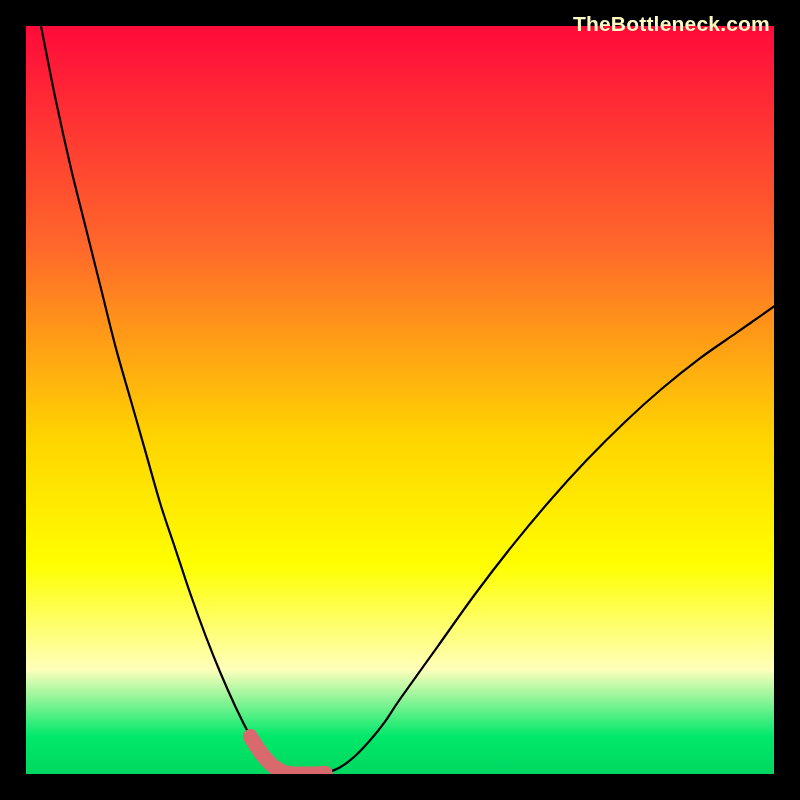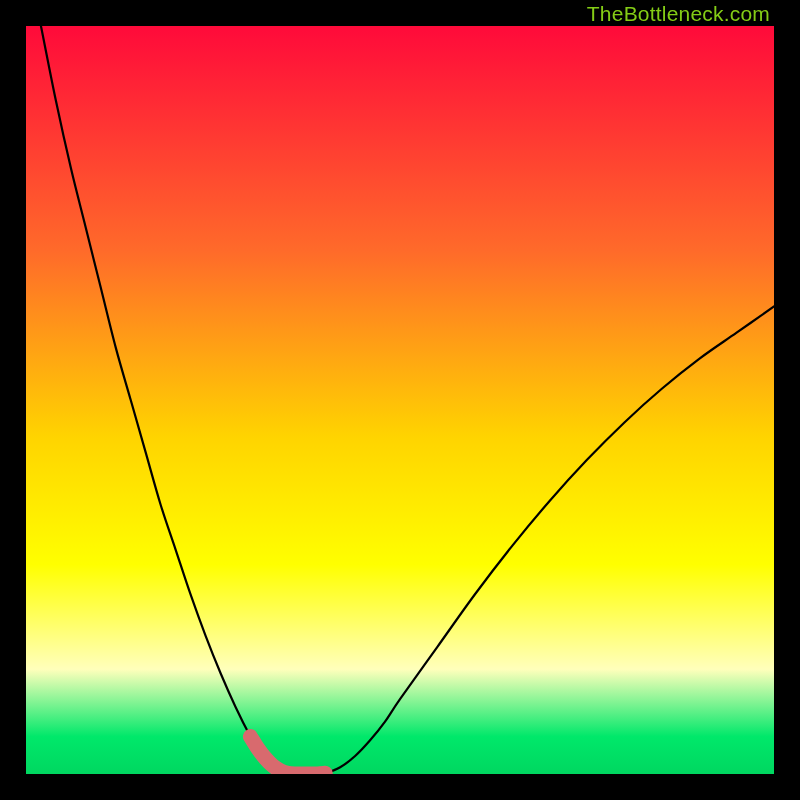--- a/index.html
+++ b/index.html
@@ -35,26 +35,26 @@
   }
   .curve-svg {
     position: absolute;
     left: 0;
     top: 0;
     width: 100%;
     height: 100%;
   }
   .watermark {
     position: absolute;
-    top: 2px;
+    top: 12px;
     right: 30px;
     font-family: Arial, Helvetica, sans-serif;
     font-size: 21px;
-    color: #84cc16;
-    font-weight: 400;
+    color: #fef9c3;
+    font-weight: 700;
     letter-spacing: 0.2px;
   }
 </style>
 </head>
 <body>
 
 <div class="frame">
   <div class="plot-area">
     <svg class="gradient-bg" viewBox="0 0 748 748" preserveAspectRatio="none">
       <defs>

